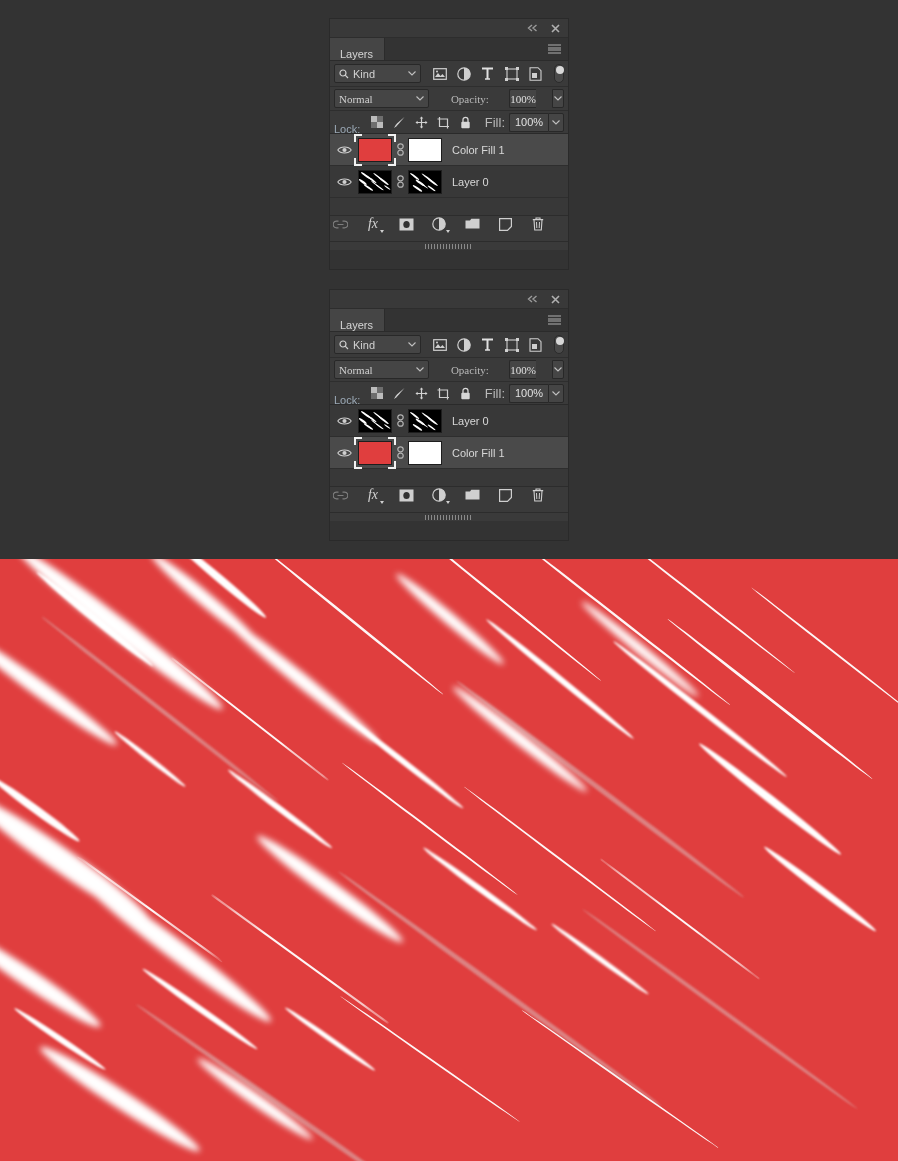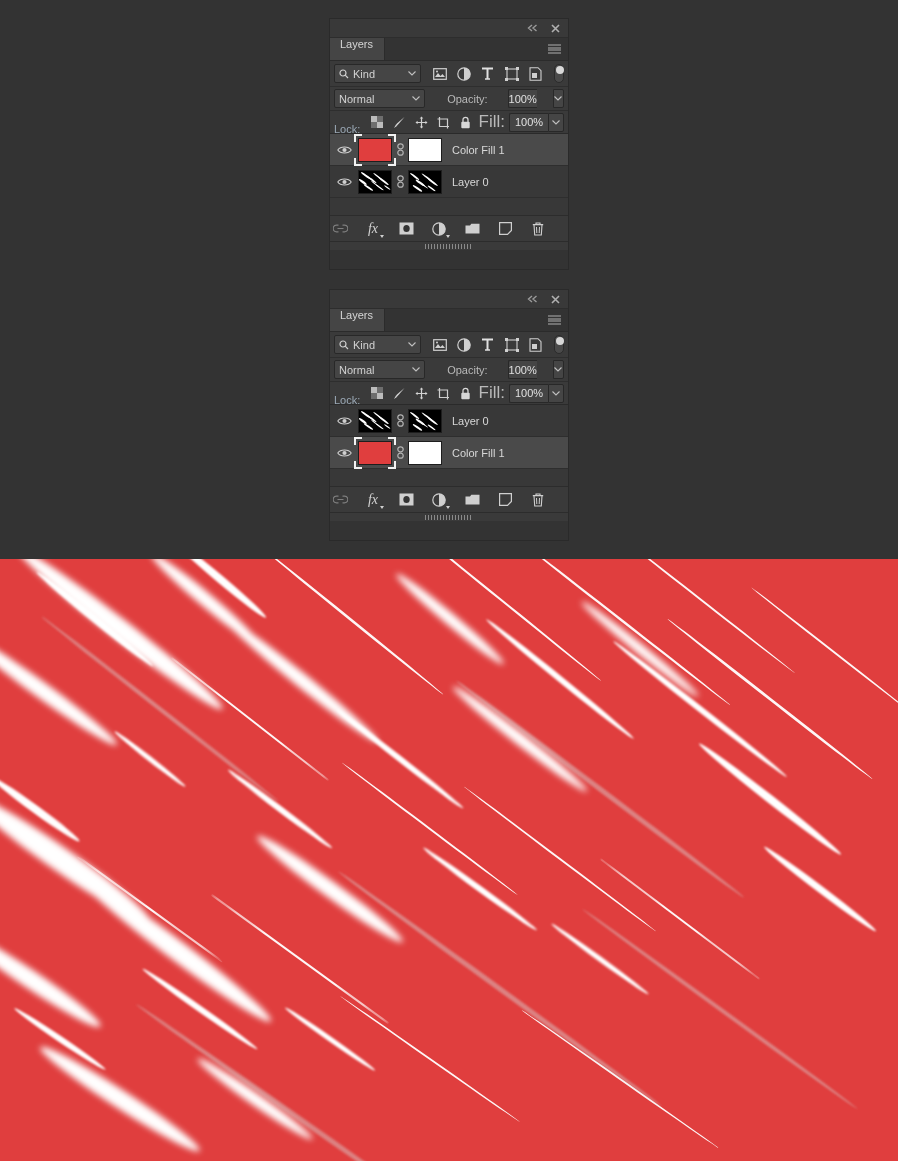--- a/index.html
+++ b/index.html
@@ -43,21 +43,21 @@
   .tb-icon svg { display:block; }
 
   .tab-row {
     height: 23px; background: #333333;
     display: flex; align-items: stretch;
     border-bottom: 1px solid #2b2b2b;
     position: relative;
   }
   .tab {
     background: #454545; color: #d6d6d6;
-    font-size: 11px; display: flex; align-items: flex-start;
+    font-size: 11px; display: flex; align-items: flex-end;
     padding: 0 11px 0 10px; border-right: 1px solid #2b2b2b;
   }
   .tab-rest { flex: 1; background: #333333; }
   .hamburger {
     position: absolute; right: 7px; top: 50%; transform: translateY(-50%);
     width: 13px; height: 9px;
     display: flex; flex-direction: column; justify-content: space-between;
   }
   .hamburger i { display:block; height:1px; background:#b0b0b0; width:100%; }
 
@@ -84,20 +84,21 @@
   .toggle-pill::after{
     content:""; position:absolute; left:1px; top:1px; width:8px; height:8px;
     border-radius:50%; background:#d8d8d8;
   }
 
   
   .blend-row {
     height: 24px; background: #3a3a3a;
     display:flex; align-items:center; padding: 0 4px; gap: 16px;
     border-bottom: 1px solid #2e2e2e;
+    font-family: Liberation Serif, serif;
   }
   .blend-select {
     width: 132px; height: 19px; background:#454545;
     border:1px solid #282828; border-radius:2px;
     display:flex; align-items:center; padding: 0 4px;
     color:#d2d2d2; font-size:11px;
   }
   .blend-select .lbl{ flex:1; }
   .opacity-label { margin-left: 6px; color:#b9b9b9; font-size:11px; }
   .num-box {
@@ -114,21 +115,21 @@
 
   
   .lock-row {
     height: 23px; background:#3a3a3a;
     display:flex; align-items:center; padding:0 4px;
     border-bottom:1px solid #2a2a2a;
   }
   .lock-label { color:#9aa8b5; font-size:11px; margin-right:6px;margin-top:13px; }
   .lock-icons { display:flex; align-items:center; gap:0; }
   .lock-ic { width:22px; height:20px; display:flex; align-items:center; justify-content:center; color:#c9c9c9; }
-  .fill-label { margin-left:auto; color:#b9b9b9; font-size:17px; }
+  .fill-label { margin-left:auto; color:#b9b9b9; font-size:13px; }
 
   
   .layer-list { background:#383838; }
   .layer-row {
     height: 32px; display:flex; align-items:center;
     border-bottom: 1px solid #2e2e2e;
     background: #383838; position: relative;
   }
   .layer-row.selected { background: #4a4a4a; align-items: center; }
   .layer-row .rowfill {
@@ -154,21 +155,21 @@
   .mask-thumb {
     width: 34px; height: 24px; border:1px solid #1e1e1e; background:#ffffff; z-index:2;
   }
   .layer-name { margin-left: 10px; color:#d8d8d8; font-size:11px; z-index:2; }
 
   .list-pad { background:#383838; }
 
   
   .panel-bottom {
     height: 26px; background:#3a3a3a; border-top:1px solid #2c2c2c;
-    display:flex; align-items:center; justify-content:flex-end;
+    display:flex; align-items:flex-start; justify-content:flex-end;
     padding-right: 22px; gap: 17px;
   }
   .bt-ic { width:16px; height:16px; display:flex; align-items:center; justify-content:center;
            color:#c6c6c6; position:relative; }
   .bt-ic.dim { color:#7a7a7a; }
   .fx-glyph { font-family:"Liberation Serif", serif; font-style:italic; font-size:14px; color:#d2d2d2; }
   .caret-s { position:absolute; right:-3px; bottom:-1px; width:0;height:0;
              border-left:2.5px solid transparent; border-right:2.5px solid transparent;
              border-top:3px solid #cfcfcf; }
 

